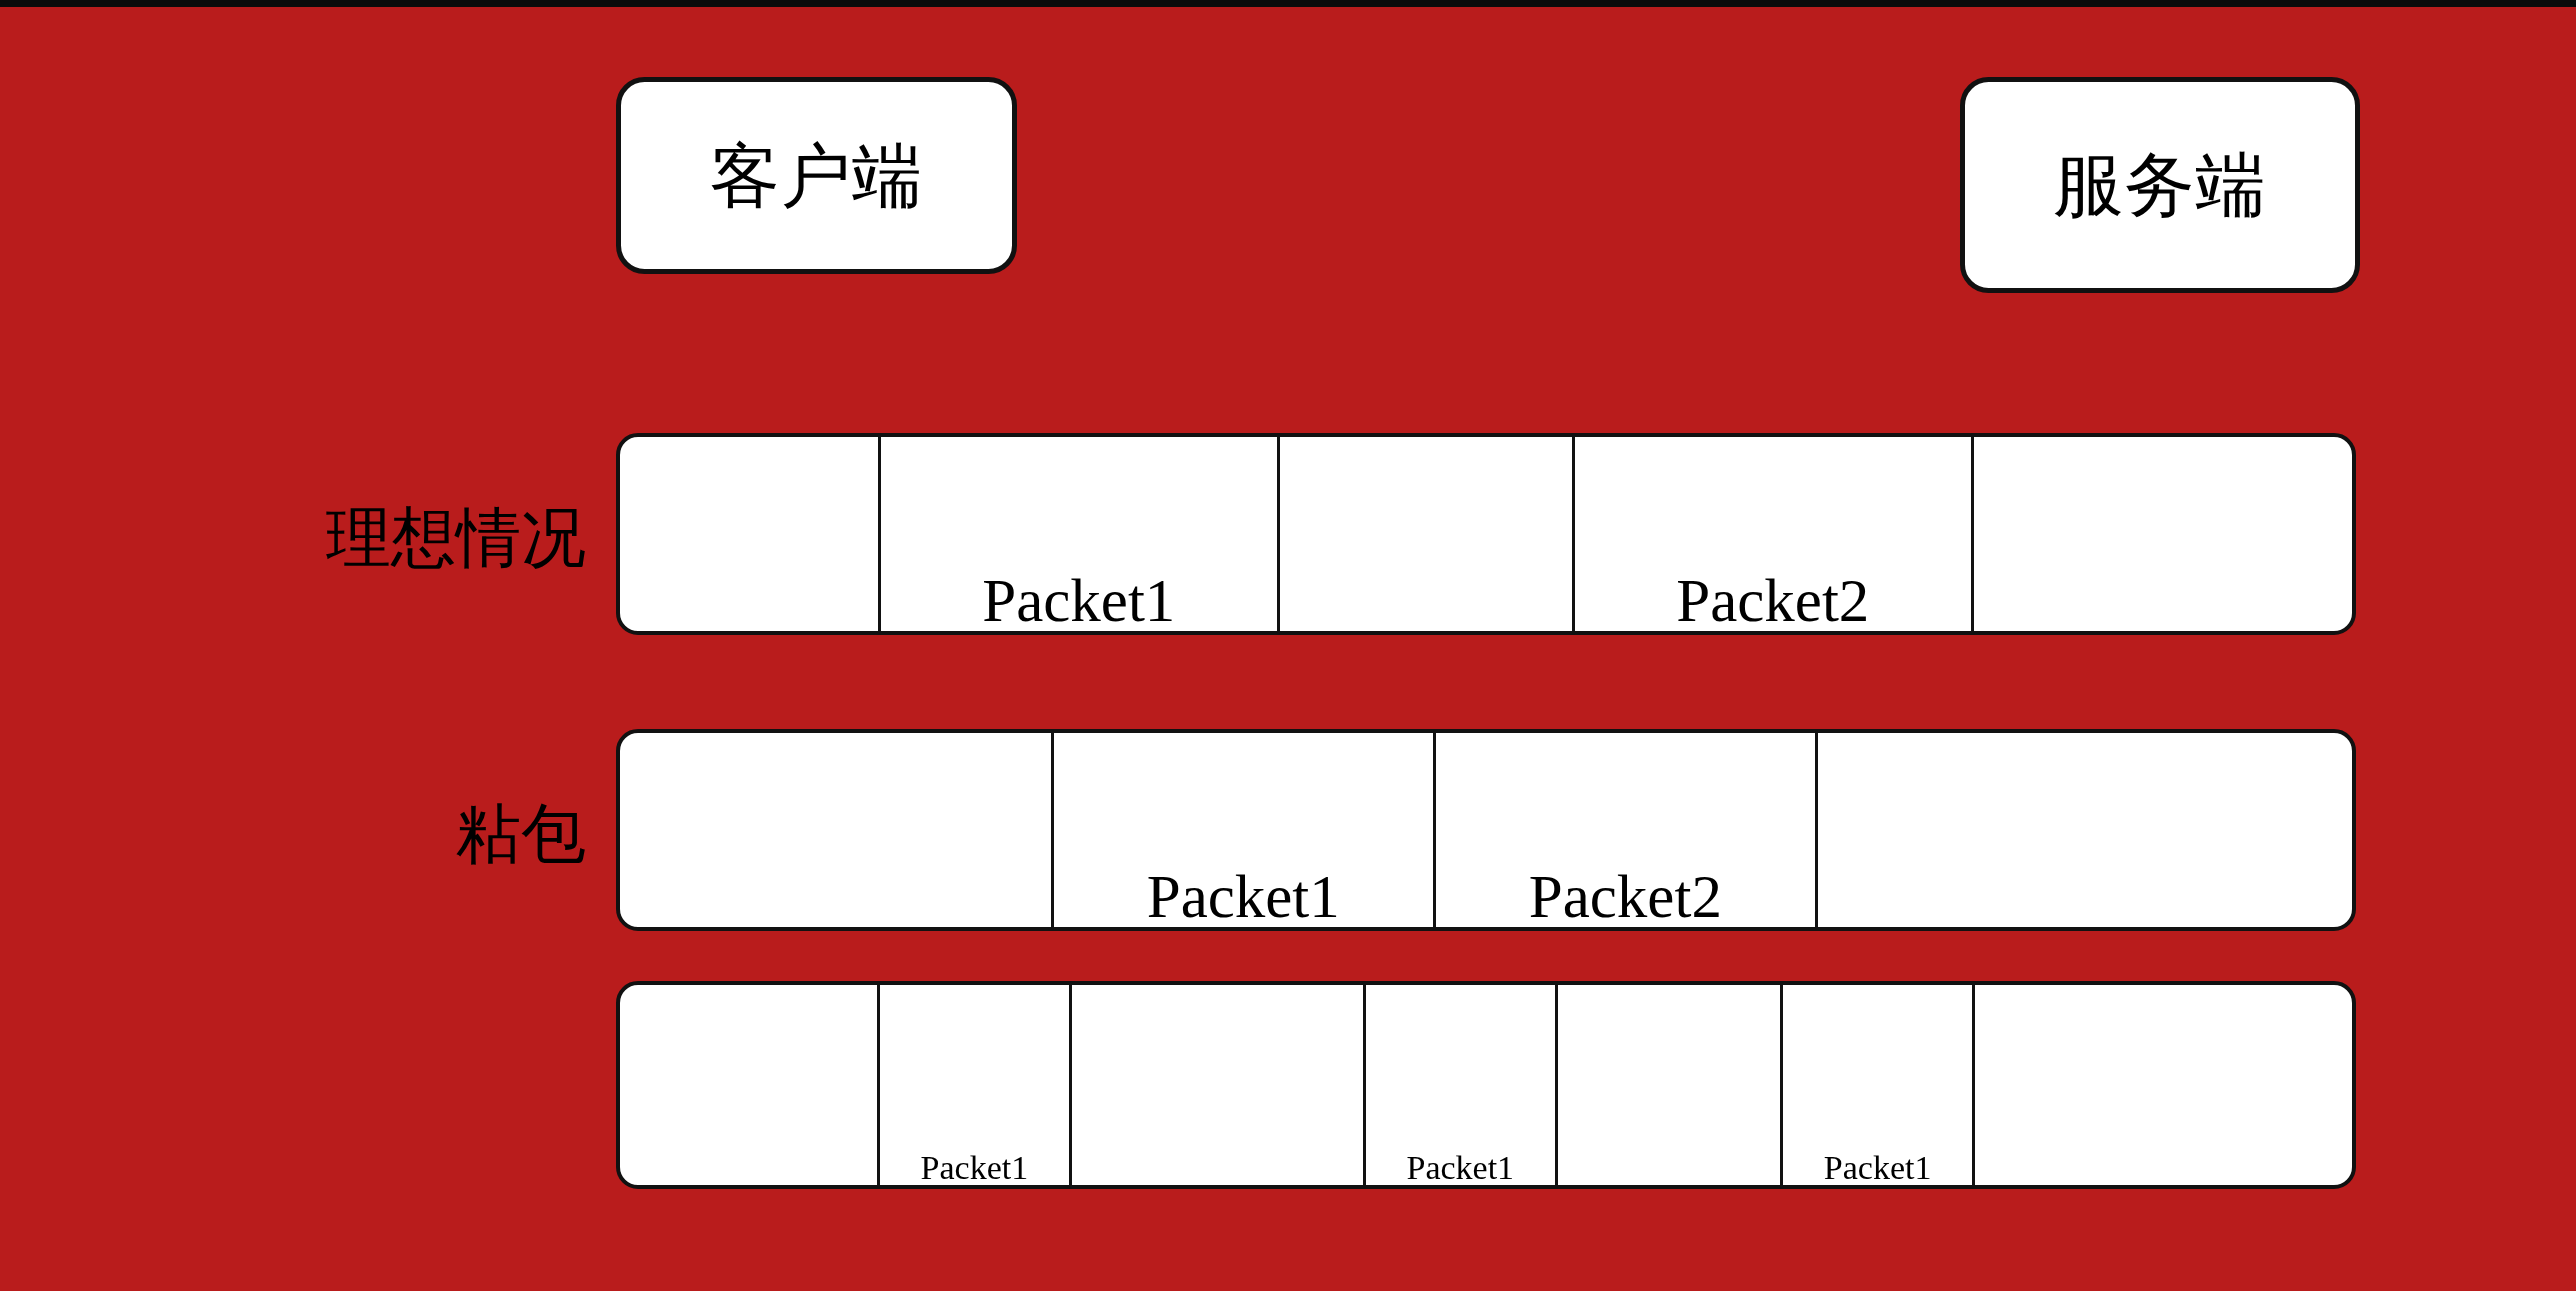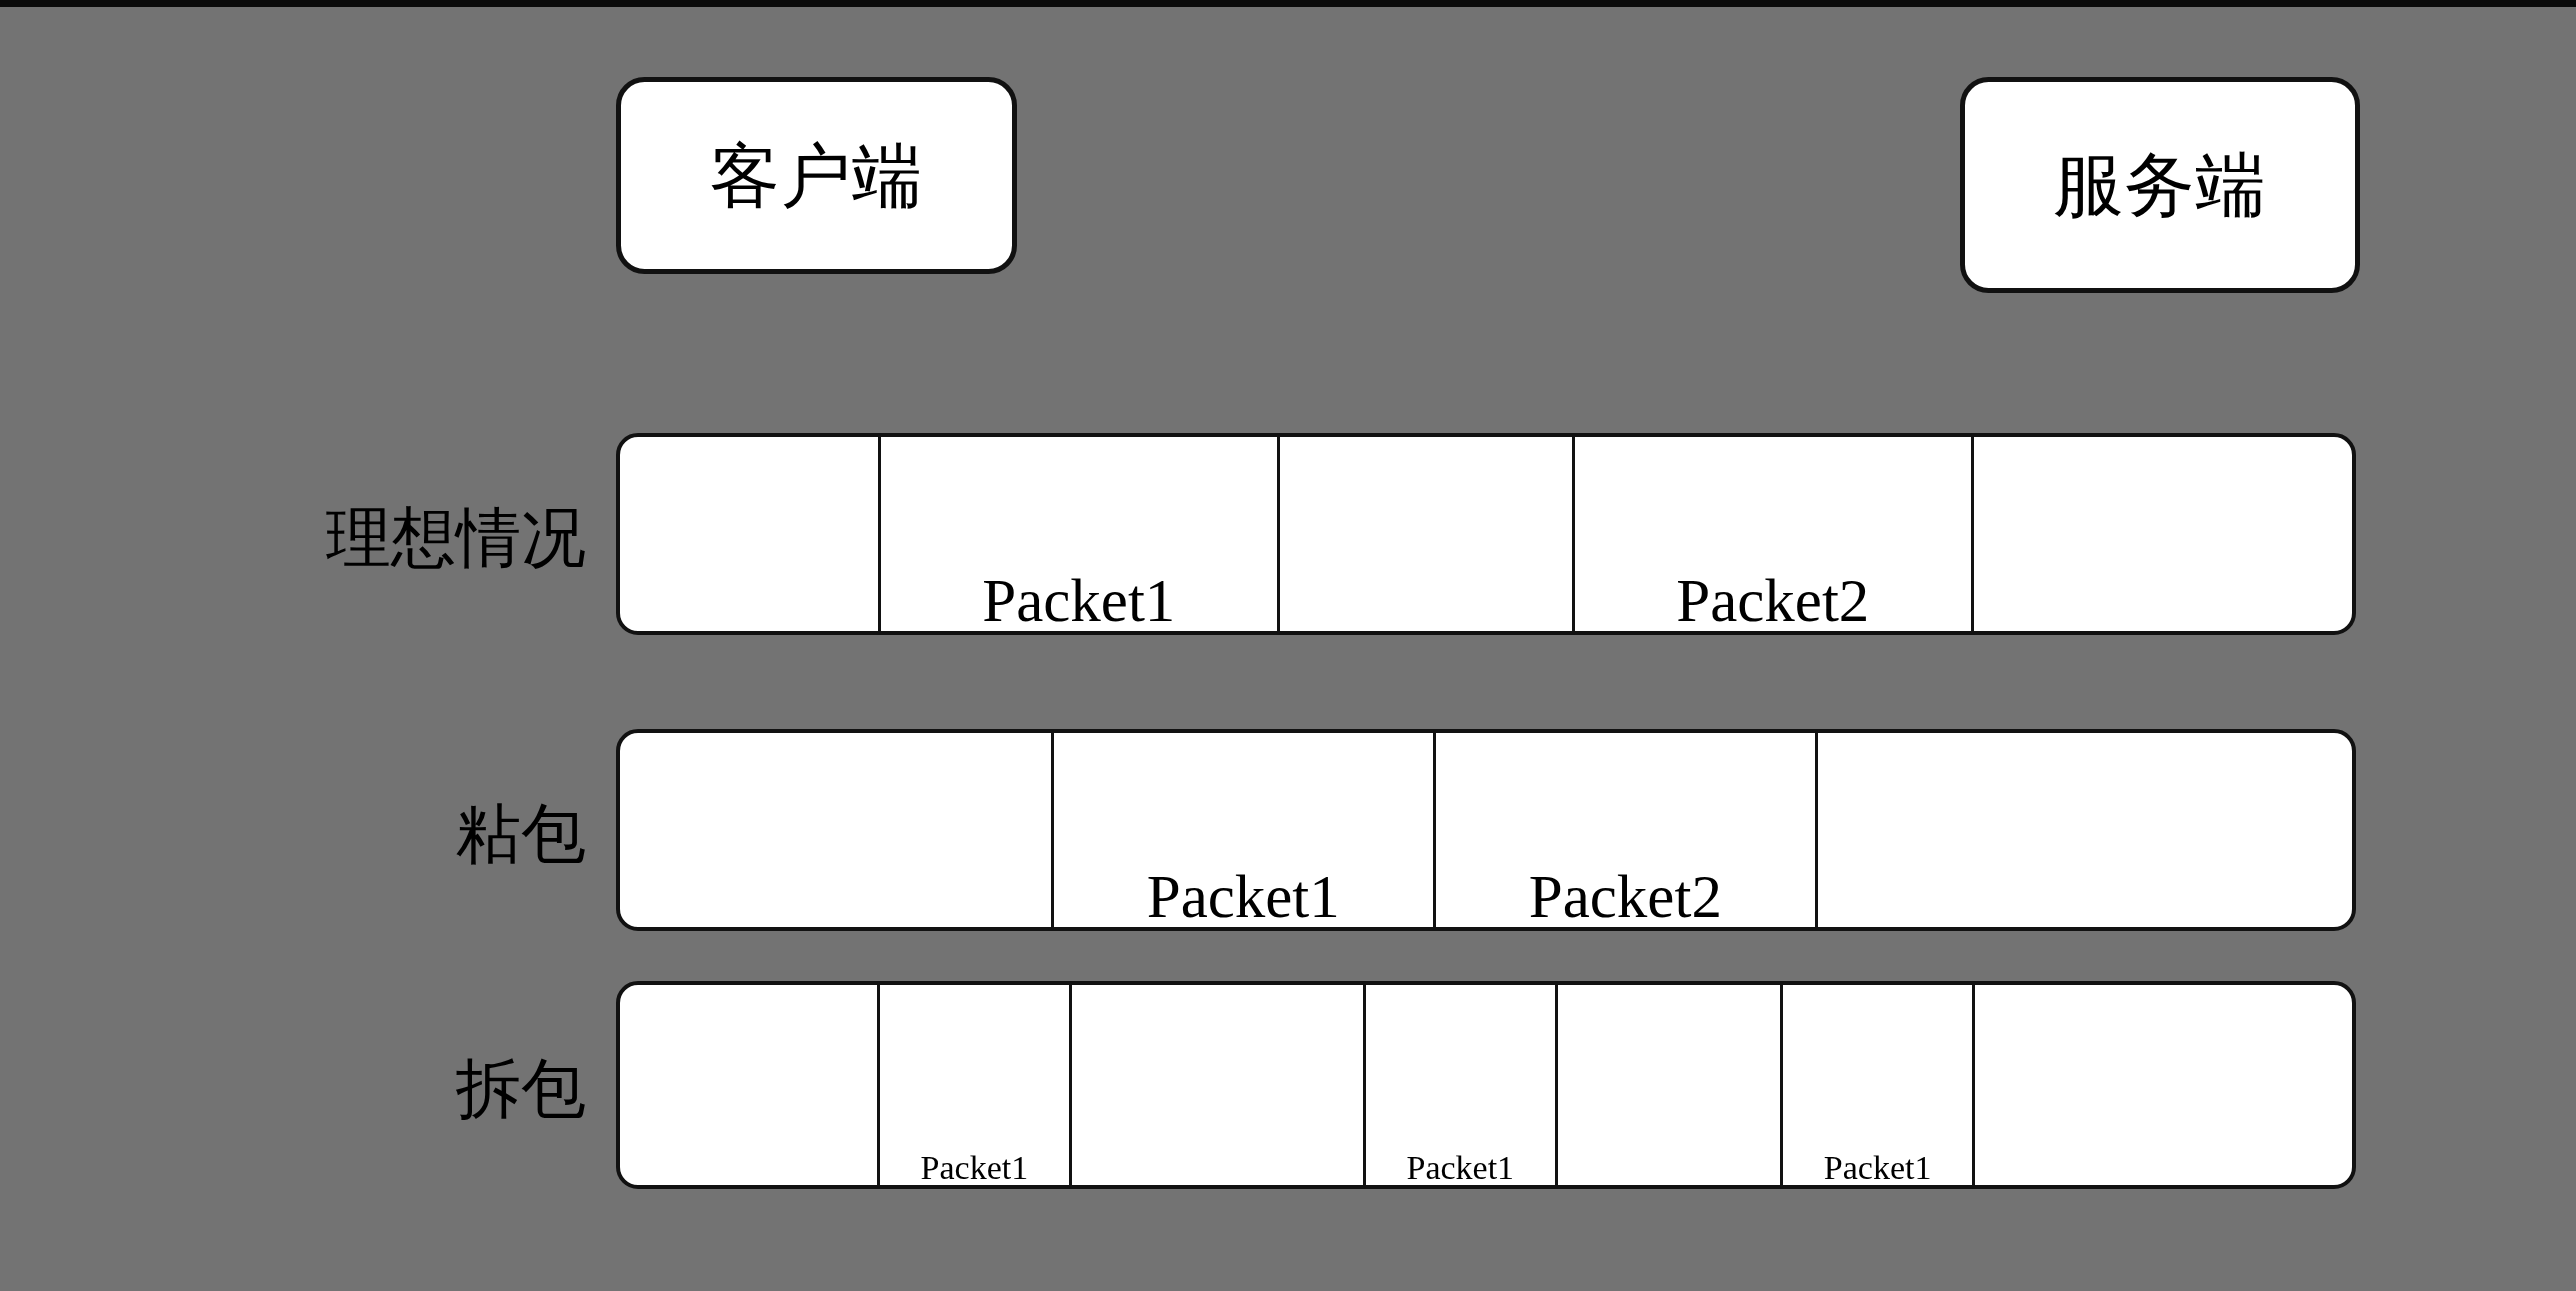--- a/index.html
+++ b/index.html
@@ -4,21 +4,21 @@
 <style>
   html, body {
     margin: 0;
     padding: 0;
     background: #ffffff;
   }
   #page {
     position: relative;
     width: 2576px;
     height: 1292px;
-    background: #737373;
+    background: #b91c1c;
     overflow: hidden;
     font-family: "Liberation Serif", "DejaVu Serif", serif;
   }
 
   
   .top-bar {
     position: absolute;
     left: 0;
     top: 0;
     width: 2576px;
@@ -170,21 +170,20 @@
         <div class="seg" style="flex: 22 1 0%;">
           <span class="seg-text">Packet2</span>
         </div>
         <div class="seg" style="flex: 31 1 0%;">
           <span class="seg-text"></span>
         </div>
       </div>
   </div>
 
   <div class="row" id="row-split">
-    <div class="row-label">拆包</div>
     <div class="stream size-sm" id="stream-split">
         <div class="seg" style="flex: 15 1 0%;">
           <span class="seg-text"></span>
         </div>
         <div class="seg" style="flex: 11 1 0%;">
           <span class="seg-text">Packet1</span>
         </div>
         <div class="seg" style="flex: 17 1 0%;">
           <span class="seg-text"></span>
         </div>

